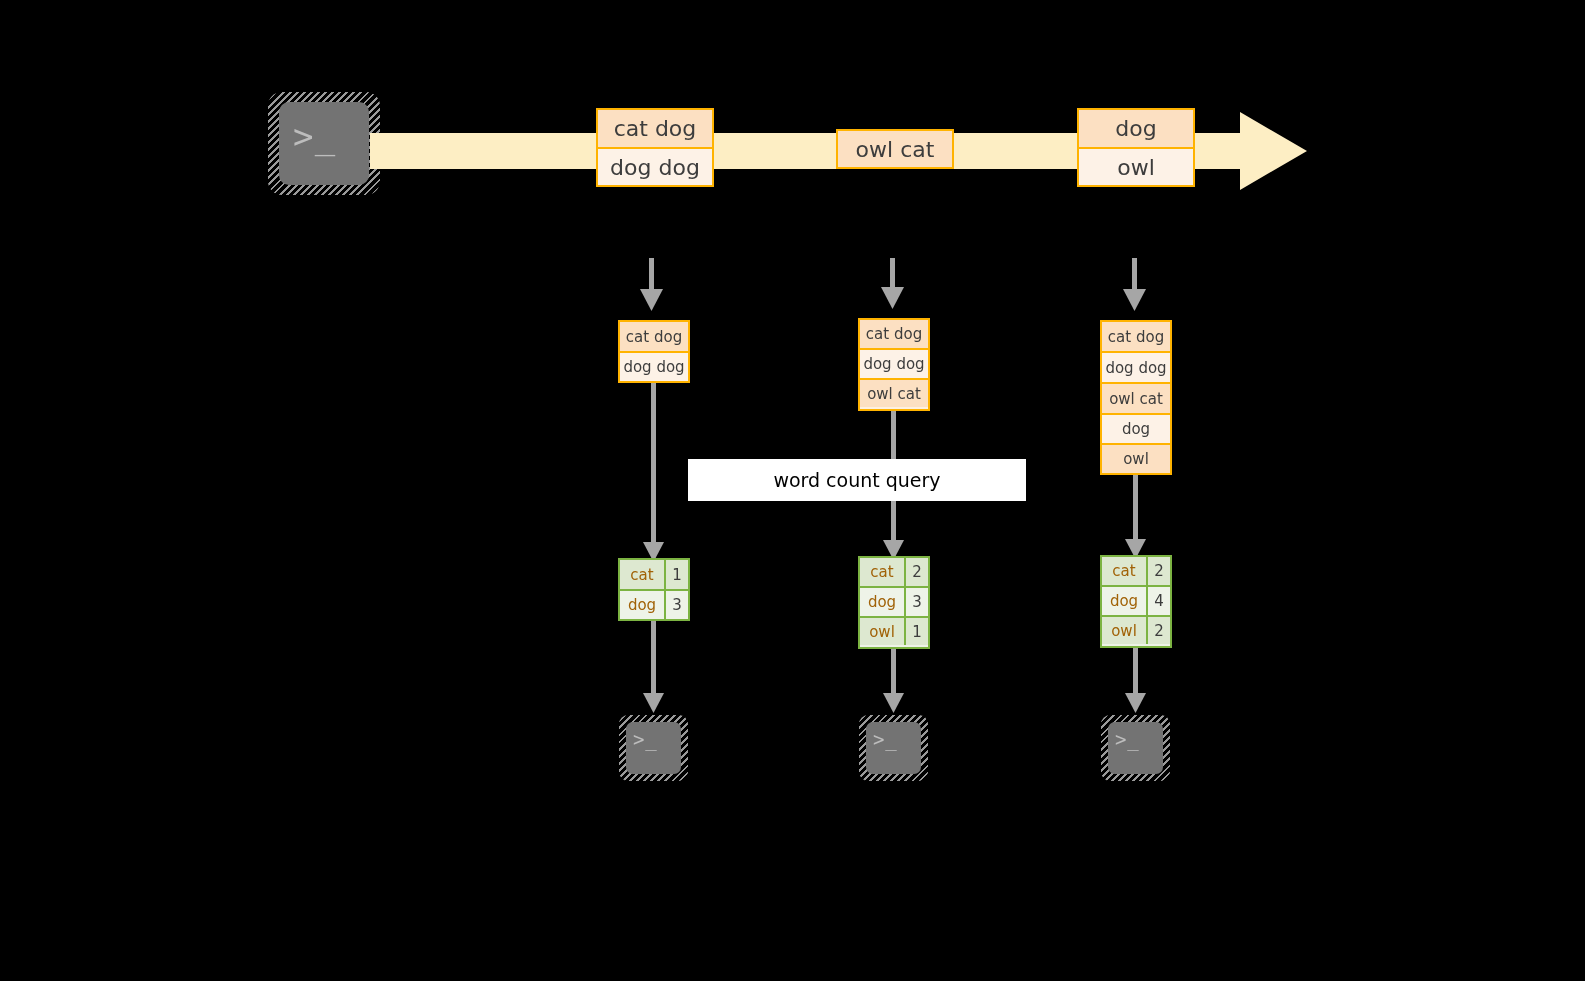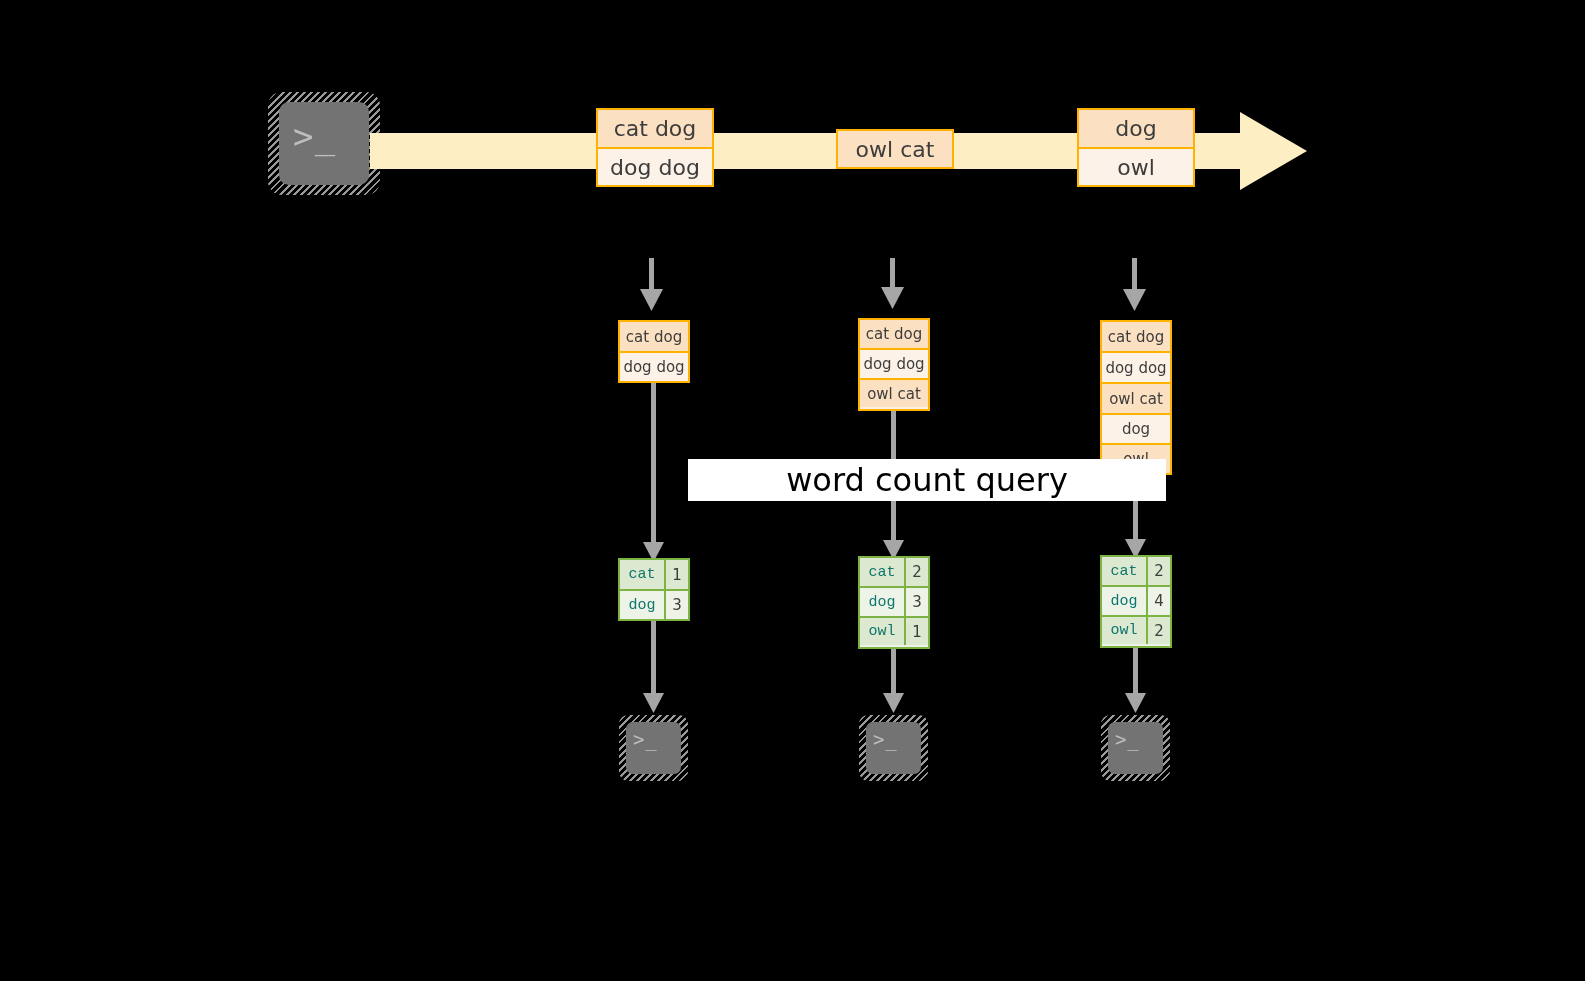--- a/index.html
+++ b/index.html
@@ -81,23 +81,22 @@
     display: flex;
     box-sizing: border-box;
     width: 100%;
   }
   .resrow.sep { border-top: 2px solid #7cb342; }
   .rescell-word {
     box-sizing: border-box;
     display: flex;
     align-items: center;
     justify-content: center;
-    color: #0f766e;
-    white-space: nowrap;
-    font-family: Liberation Mono, monospace;
+    color: #a16207;
+    white-space: nowrap;
   }
   .rescell-count {
     box-sizing: border-box;
     display: flex;
     align-items: center;
     justify-content: center;
     border-left: 2px solid #7cb342;
     color: #3d3d3d;
     white-space: nowrap;
   }
@@ -267,15 +266,15 @@
   <svg class="abs conn-head" style="left:1125px; top:693px; width:21px; height:20px;" viewBox="0 0 21 20">
     <polygon points="0,0 21,0 10.5,20" fill="#a6a6a6"></polygon>
   </svg>
 
   <div class="abs" style="left:1101px; top:715px; width:69px; height:66px;">
     <div class="term-hatch" style="border-radius:9px;"></div>
     <div class="term-body" style="left:7px; top:7px; right:7px; bottom:7px; border-radius:7px;"></div>
     <div class="term-glyph" style="left:14px; top:15px; font-size:19px;">&gt;_</div>
   </div>
 
-  <div class="abs query-label" style="left:688px; top:459px; width:478px; height:42px; font-size:32px;">word count query</div>
+  <div class="abs query-label" style="left:688px; top:459px; width:338px; height:42px; font-size:19px;">word count query</div>
 
 </div>
 
 </body></html>

